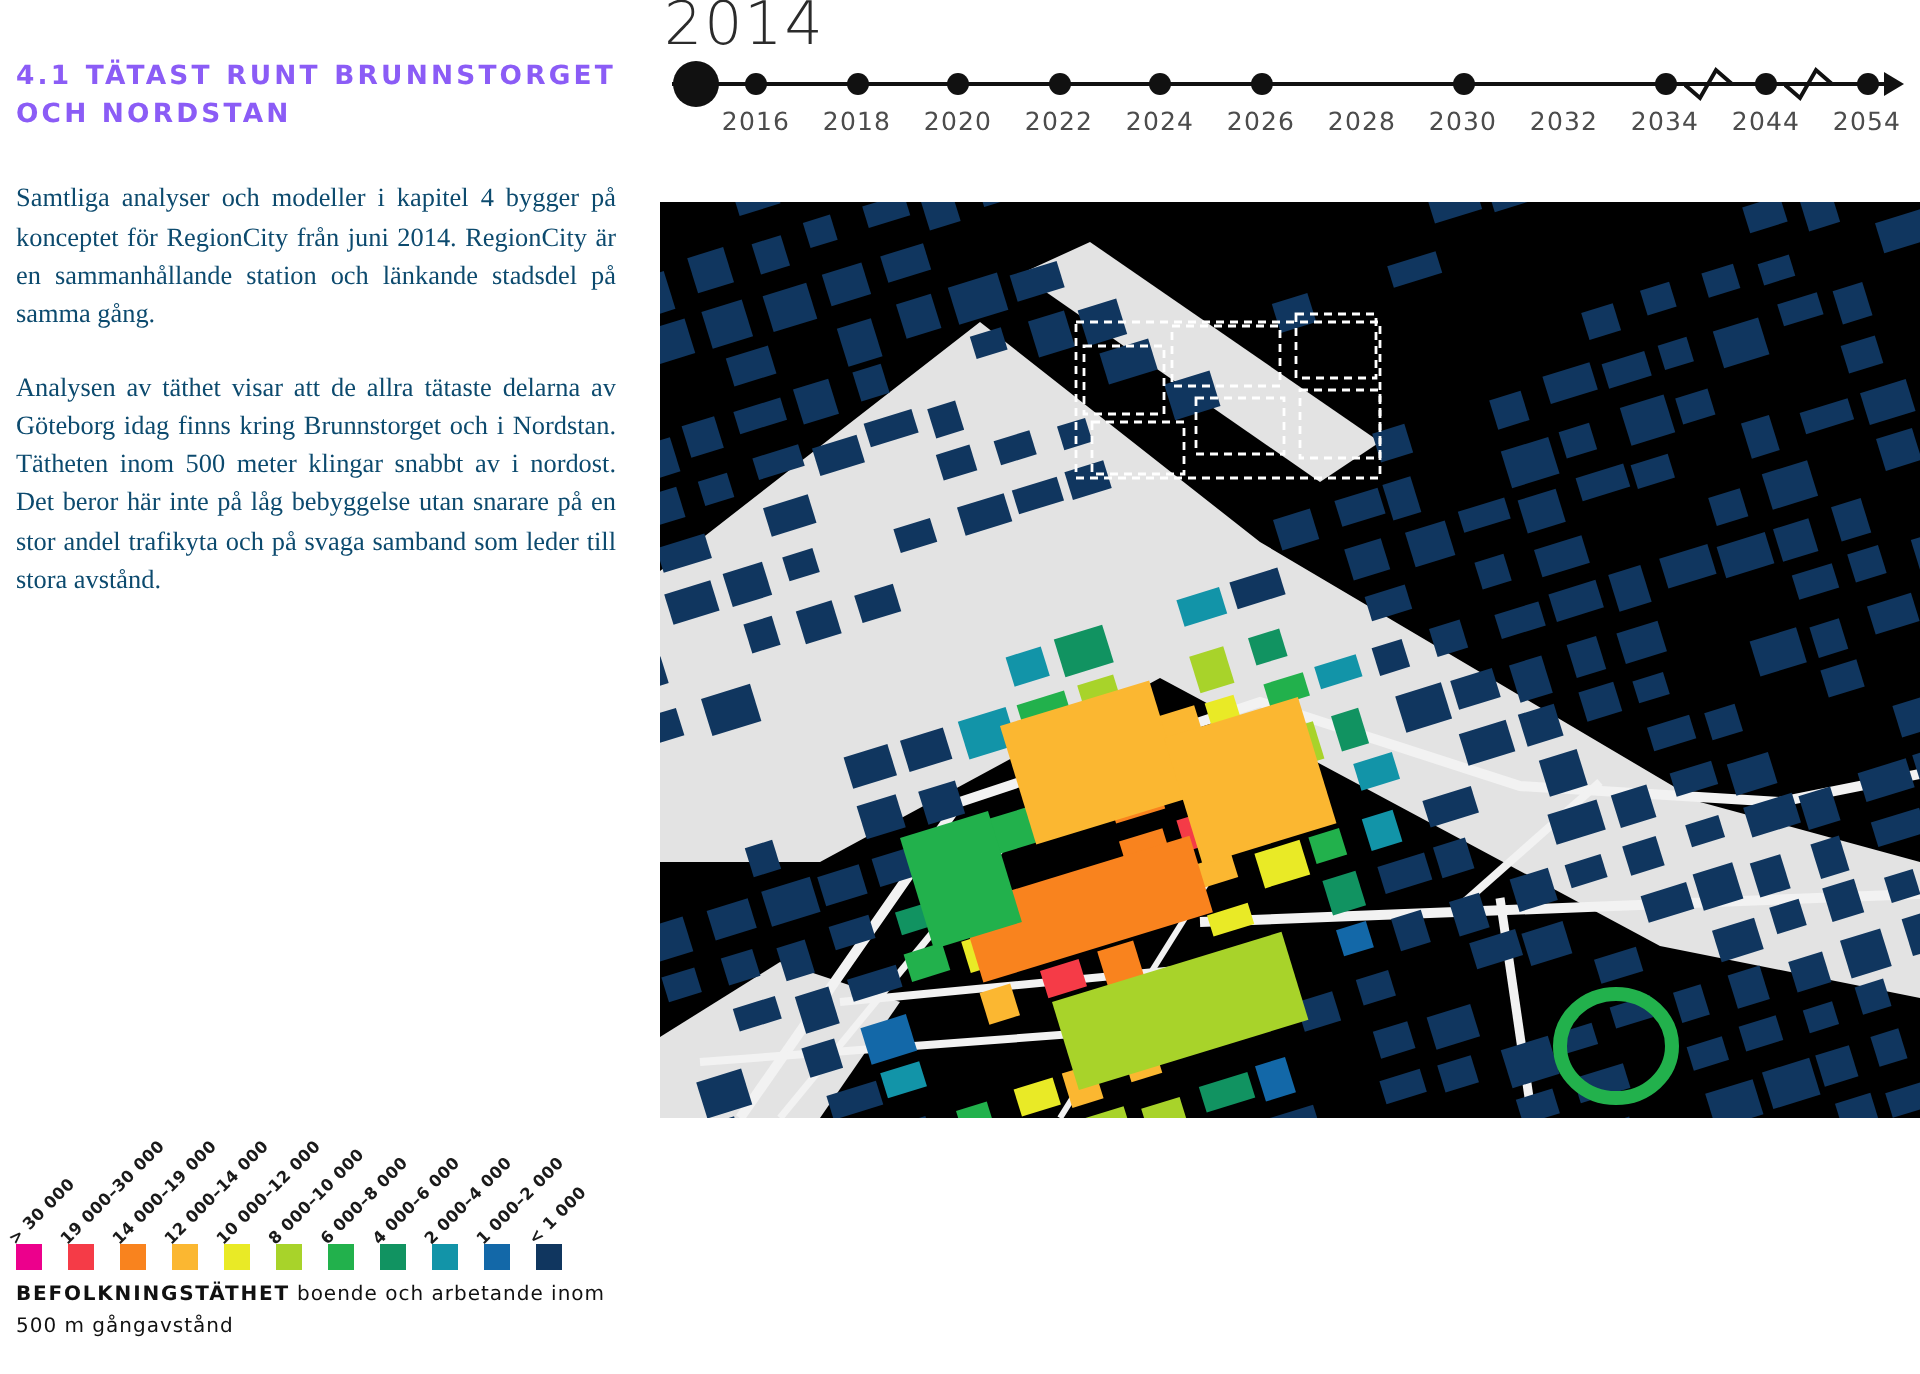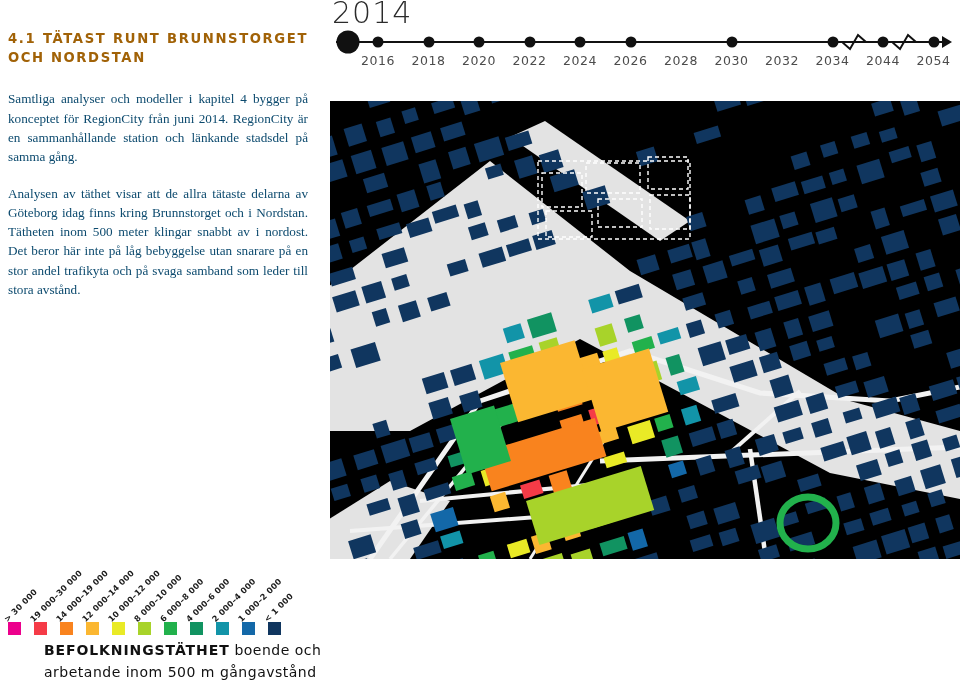--- a/index.html
+++ b/index.html
@@ -18,21 +18,21 @@
     position:absolute;left:8px;top:30px;width:300px;
   }
   .section-title{
     font-family:"DejaVu Sans", sans-serif;
     font-size:13.2px;
     font-weight:700;
     letter-spacing:1.6px;
     line-height:1.42;
     text-align:justify;
     text-align-last:left;
-    color:#a16207;
+    color:#8b5cf6;
     margin:0 0 22px 0;
     text-transform:uppercase;
   }
   .body-par{
     font-family:"Liberation Serif", serif;
     font-size:13.2px;
     line-height:1.46;
     text-align:justify;
     text-align-last:left;
     margin:0 0 17px 0;
@@ -109,25 +109,24 @@
     font-weight:600;
     letter-spacing:0.2px;
     color:#1a1a1a;
     white-space:nowrap;
     transform-origin:left bottom;
     transform:rotate(-45deg);
   }
   .legend-caption{
     position:absolute;left:0;top:74px;width:312px;
     font-family:"DejaVu Sans", sans-serif;
-    font-size:14px;
+    font-size:10px;
     line-height:1.55;
     color:#111;
     letter-spacing:0.35px;
-    margin-left:36px;
   }
   .legend-caption .lc-strong{font-weight:700;letter-spacing:0.9px;}
   .legend-caption .lc-rest{font-weight:400;letter-spacing:0.5px;}
 
   
   .footer{
     position:absolute;right:8px;bottom:8px;
     font-family:"DejaVu Sans", sans-serif;
     font-size:9.4px;
     font-weight:700;

